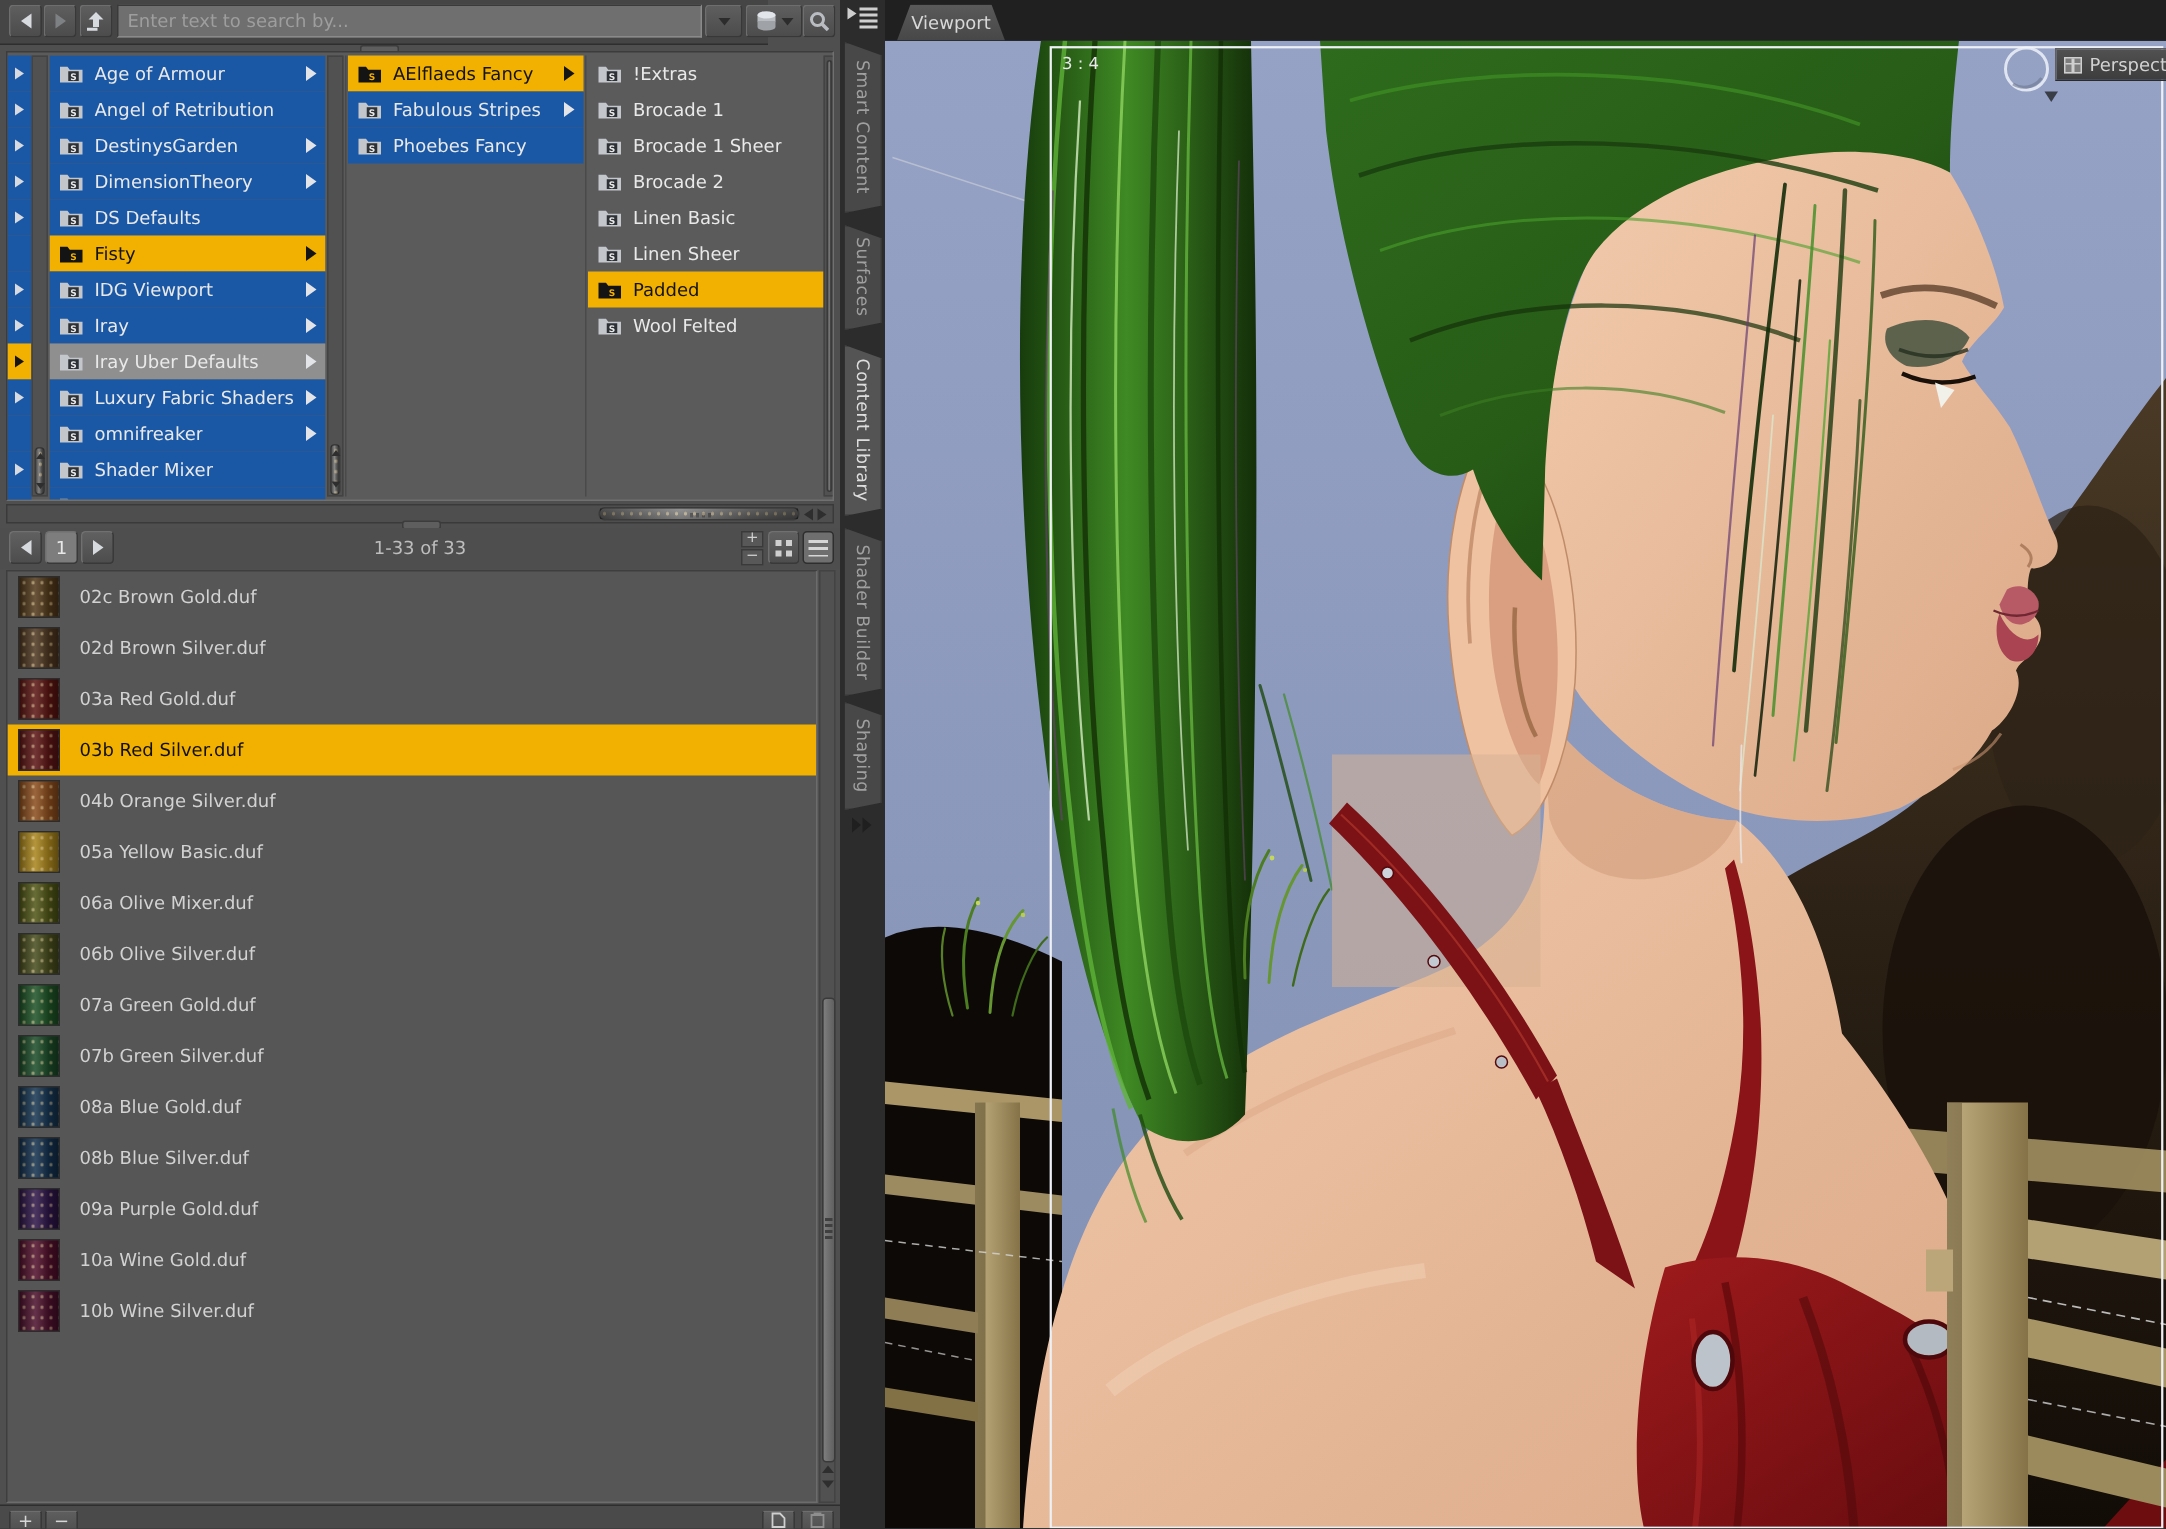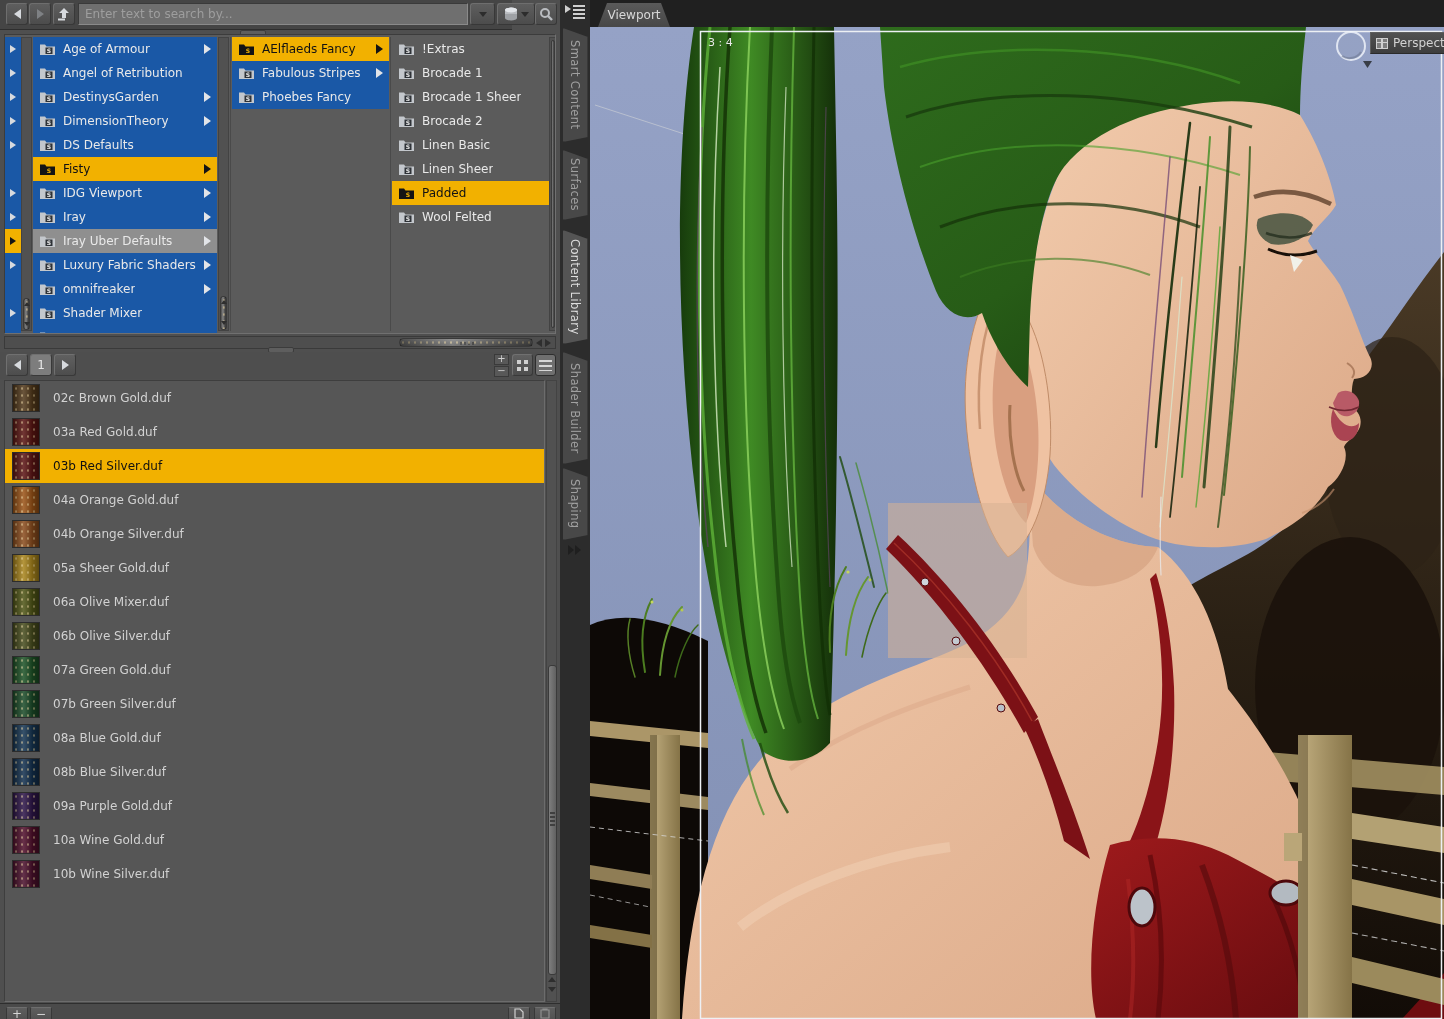--- a/index.html
+++ b/index.html
@@ -437,20 +437,21 @@
       </div>
     <div class="harr" style="right:4px;">
       <span class="tri-l" style="border-right-color:#2e2e2e;border-right-width:6px;border-top-width:4px;border-bottom-width:4px;"></span>
       <span class="tri-r" style="border-left-color:#2e2e2e;border-left-width:6px;border-top-width:4px;border-bottom-width:4px;"></span>
     </div>
   </div>
 
   <div class="abs grip" style="left:268px;top:347px;"></div>
 
   <div class="abs pagebar">
+    <div class="range">1-33 of 33</div>
     <div class="pbtn" style="left:6px;">
         <span class="tri-l"></span>
       </div>
     <div class="pbtn cur" style="left:30px;">1</div>
     <div class="pbtn" style="left:54px;">
         <span class="tri-r"></span>
       </div>
     <div class="mini" style="top:2px;">+</div>
     <div class="mini" style="top:14px;">−</div>
     <div class="pbtn" style="left:512px;width:21px;">
@@ -460,38 +461,38 @@
         <span class="icon-list"></span>
       </div>
   </div>
 
   <div class="abs filelist">
     <div class="frow">
         <span class="thumb" style="background-color: rgb(82, 57, 27);"></span>
         <span class="fname">02c Brown Gold.duf</span>
       </div>
     <div class="frow">
+        <span class="thumb" style="background-color: rgb(77, 54, 32);"></span>
+        <span class="fname">02d Brown Silver.duf</span>
+      </div>
+    <div class="frow">
         <span class="thumb" style="background-color: rgb(90, 21, 18);"></span>
         <span class="fname">03a Red Gold.duf</span>
       </div>
     <div class="frow sel">
         <span class="thumb" style="background-color: rgb(92, 20, 20);"></span>
         <span class="fname">03b Red Silver.duf</span>
       </div>
     <div class="frow">
-        <span class="thumb" style="background-color: rgb(154, 83, 22);"></span>
-        <span class="fname">04a Orange Gold.duf</span>
-      </div>
-    <div class="frow">
         <span class="thumb" style="background-color: rgb(138, 76, 29);"></span>
         <span class="fname">04b Orange Silver.duf</span>
       </div>
     <div class="frow">
         <span class="thumb" style="background-color: rgb(168, 132, 28);"></span>
-        <span class="fname">05a Sheer Gold.duf</span>
+        <span class="fname">05a Yellow Basic.duf</span>
       </div>
     <div class="frow">
         <span class="thumb" style="background-color: rgb(79, 85, 22);"></span>
         <span class="fname">06a Olive Mixer.duf</span>
       </div>
     <div class="frow">
         <span class="thumb" style="background-color: rgb(71, 76, 29);"></span>
         <span class="fname">06b Olive Silver.duf</span>
       </div>
     <div class="frow">

